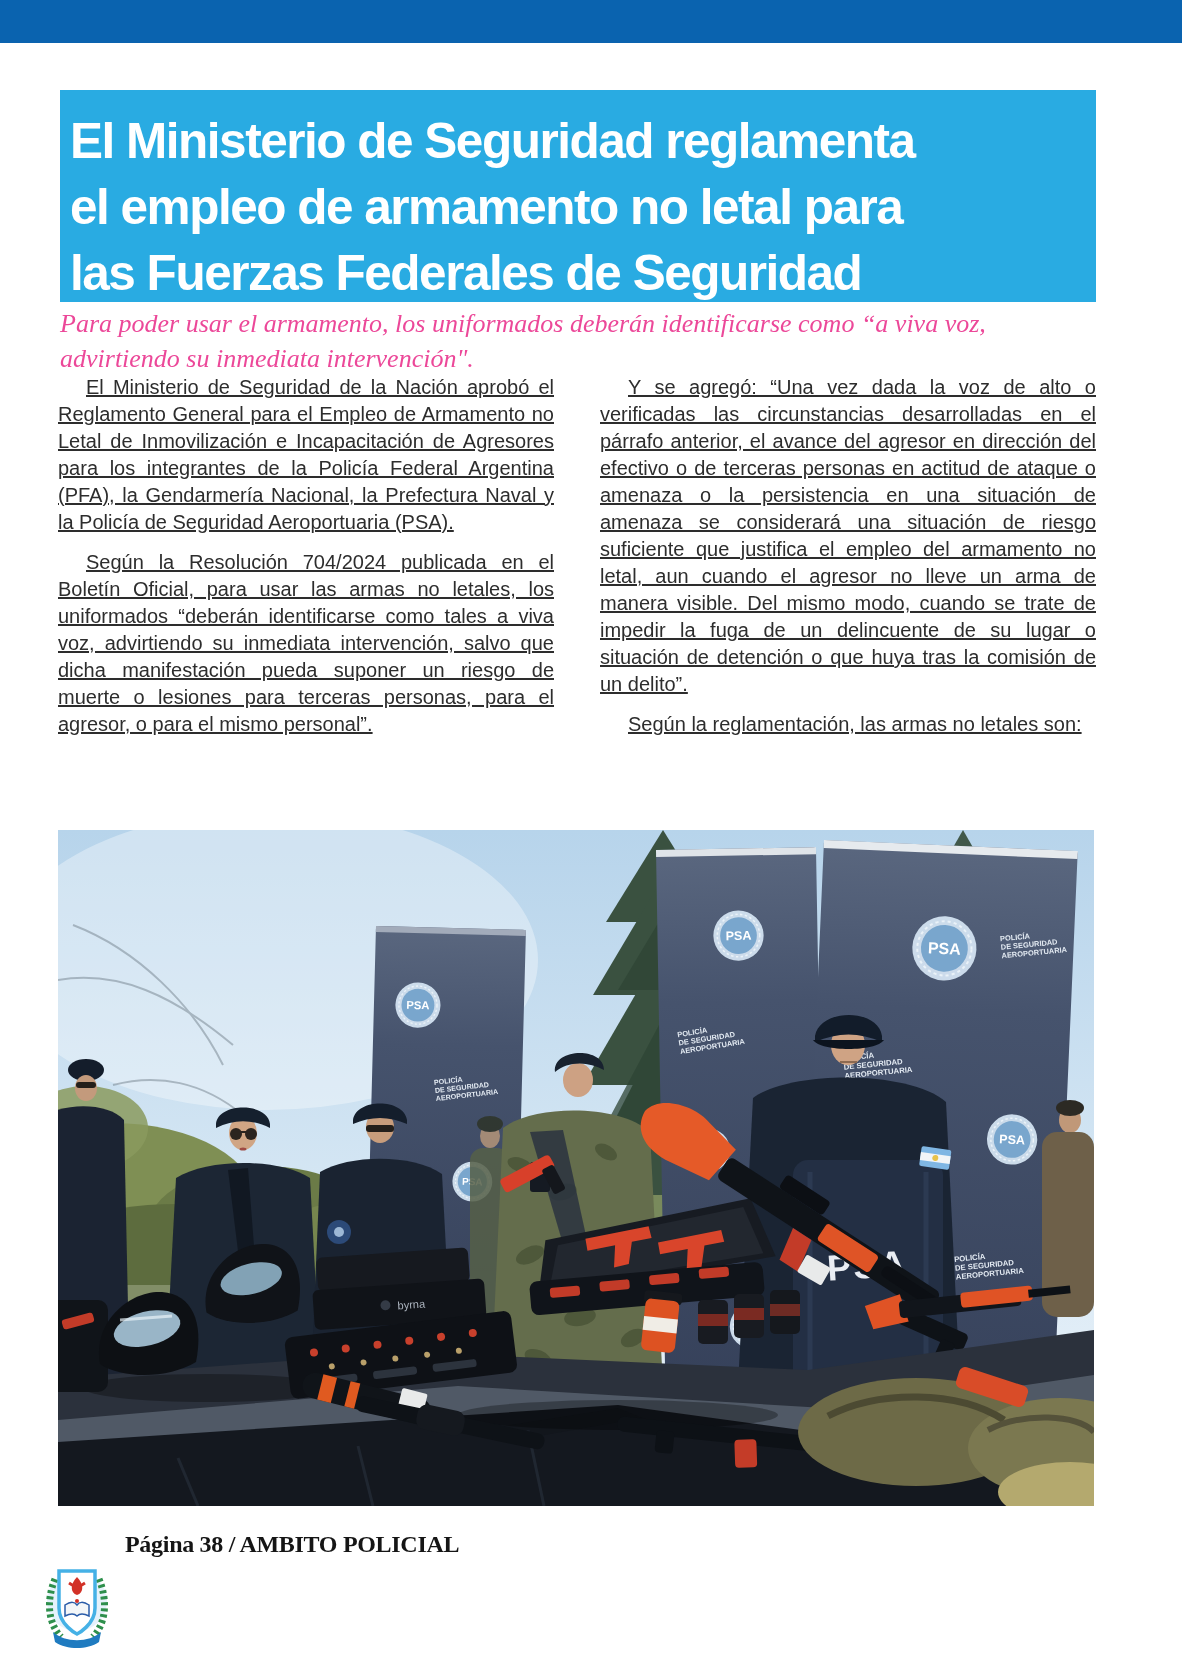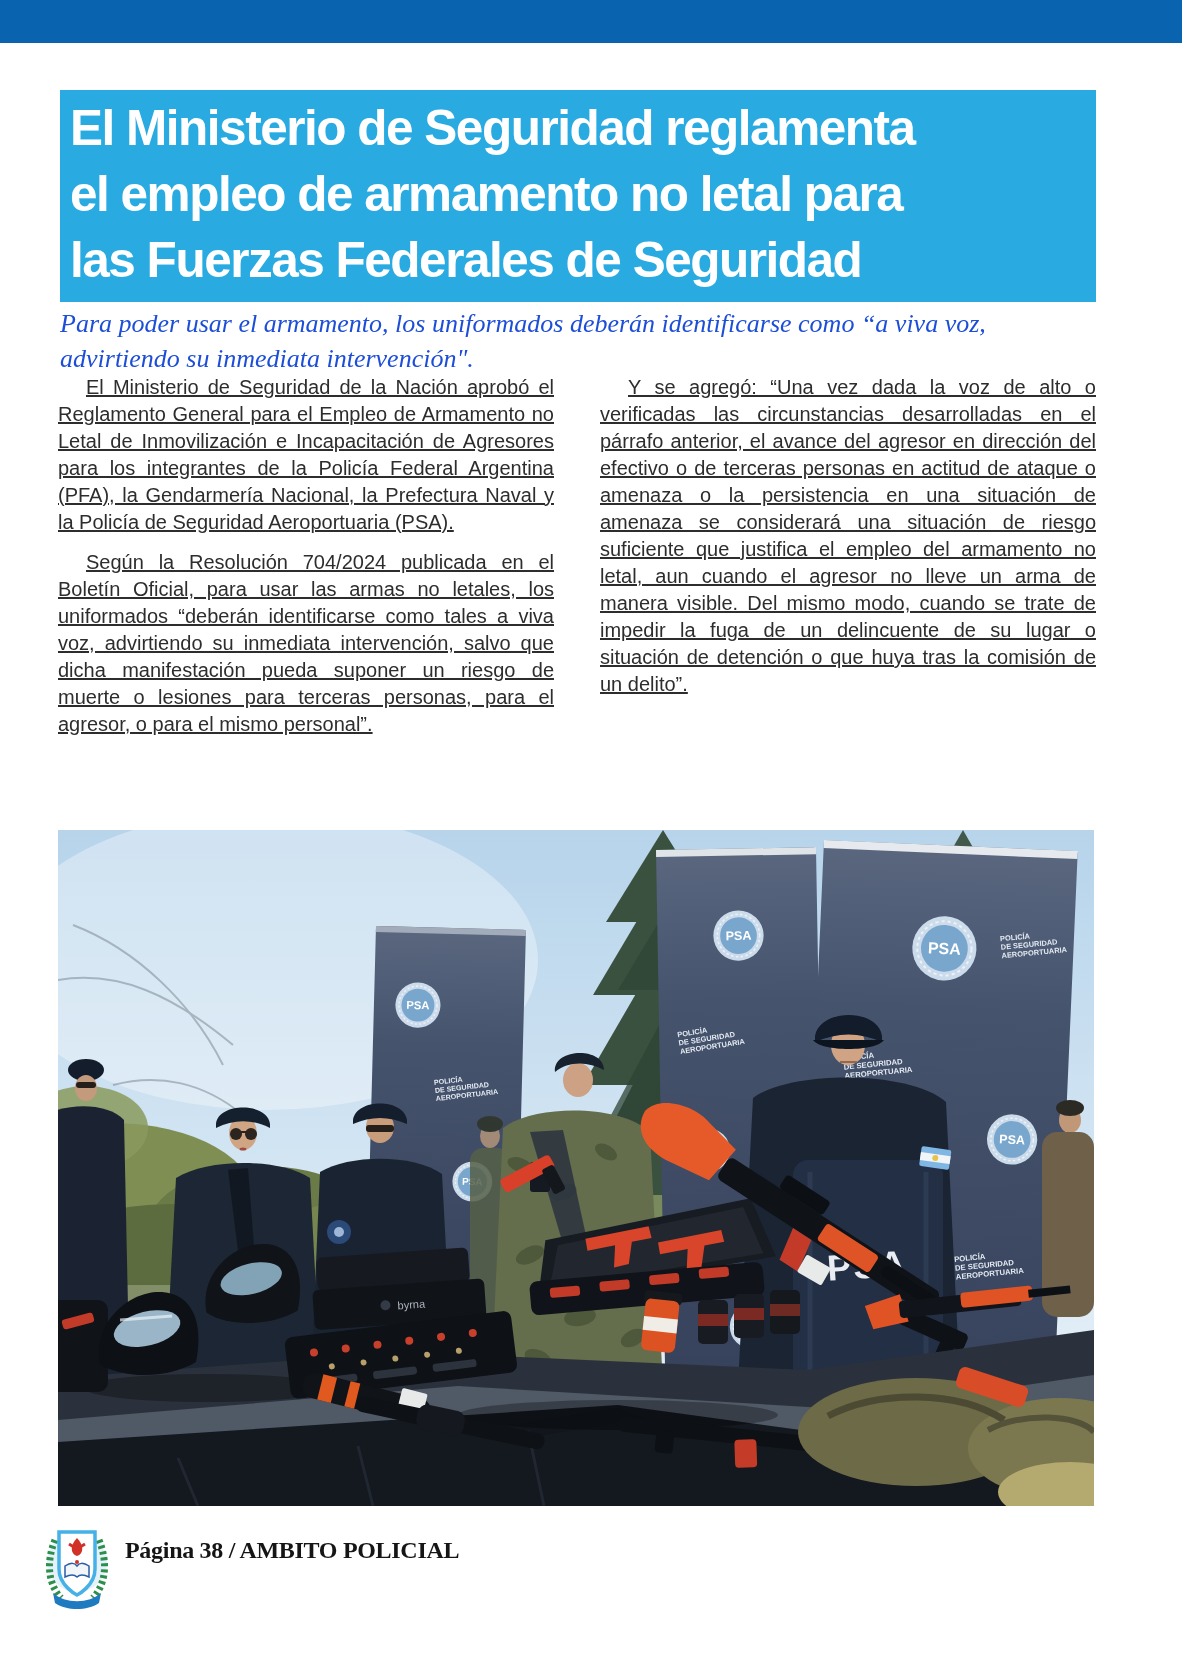--- a/index.html
+++ b/index.html
@@ -1,35 +1,35 @@
 <!DOCTYPE html>
 <html><head>
 <meta charset="utf-8">
 <style>
   html,body{margin:0;padding:0;background:#e9e9e9;}
   .page{position:relative;width:1182px;height:1654px;margin:0 auto;background:#ffffff;
         font-family:"Liberation Sans",sans-serif;overflow:hidden;}
   .top-bar{position:absolute;left:0;top:0;width:1182px;height:43px;background:#0a63af;}
   .headline-block{position:absolute;left:60px;top:90px;width:1036px;height:212px;background:#29abe2;
-        box-sizing:border-box;padding:5px 0 0 10px;}
+        box-sizing:border-box;padding:18px 0 0 10px;}
   .headline-line{color:#ffffff;font-weight:bold;font-size:50px;line-height:66px;letter-spacing:-1.5px;
         white-space:nowrap;transform:scaleX(0.99);transform-origin:left center;}
   .subheadline{position:absolute;left:60px;top:306px;font-family:"Liberation Serif",serif;
-        font-style:italic;color:#1d4ed8;font-size:26px;line-height:35px;}
+        font-style:italic;color:#ec4899;font-size:26px;line-height:35px;}
   .subheadline .line{white-space:nowrap;}
   .article{position:absolute;left:58px;top:374px;width:1038px;height:452px;}
   .col{position:absolute;top:0;width:496px;font-size:20px;line-height:27px;color:#2d2d2d;
         text-align:justify;text-decoration:underline;}
   .col-left{left:0;}
   .col-right{left:542px;}
   .col p{margin:0 0 13px 0;text-indent:28px;}
   .col p.cont{text-indent:0;}
   .photo-wrap{position:absolute;left:58px;top:830px;width:1036px;height:676px;}
   .photo-wrap svg{display:block;}
-  .footer{position:absolute;left:45px;top:1514px;height:95px;display:flex;align-items:center;}
+  .footer{position:absolute;left:45px;top:1553px;height:95px;display:flex;align-items:flex-start;}
   .footer-logo{width:64px;height:95px;flex:0 0 auto;}
   .footer-text{margin:-22px 0 0 16px;font-family:"Liberation Serif",serif;font-weight:bold;
         font-size:24px;color:#151515;letter-spacing:-0.3px;white-space:nowrap;}
   text{font-family:"Liberation Sans",sans-serif;}
 </style>
 </head>
 <body>
 
 <div class="page">
 
@@ -46,20 +46,21 @@
     <div class="line">advirtiendo su inmediata intervención".</div>
   </div>
 
   <div class="article">
     <div class="col col-left">
       <p>El Ministerio de Seguridad de la Nación aprobó el Reglamento General para el Empleo de Armamento no Letal de Inmovilización e Incapacitación de Agresores para los integrantes de la Policía Federal Argentina (PFA), la Gendarmería Nacional, la Prefectura Naval y la Policía de Seguridad Aeroportuaria (PSA).</p>
       <p>Según la Resolución 704/2024 publicada en el Boletín Oficial, para usar las armas no letales, los uniformados “deberán identificarse como tales a viva voz, advirtiendo su inmediata intervención, salvo que dicha manifestación pueda suponer un riesgo de muerte o lesiones para terceras personas, para el agresor, o para el mismo personal”.</p>
     </div>
     <div class="col col-right">
       <p>Y se agregó: “Una vez dada la voz de alto o verificadas las circunstancias desarrolladas en el párrafo anterior, el avance del agresor en dirección del efectivo o de terceras personas en actitud de ataque o amenaza o la persistencia en una situación de amenaza se considerará una situación de riesgo suficiente que justifica el empleo del armamento no letal, aun cuando el agresor no lleve un arma de manera visible. Del mismo modo, cuando se trate de impedir la fuga de un delincuente de su lugar o situación de detención o que huya tras la comisión de un delito”.</p>
+      <p>Según la reglamentación, las armas no letales son:</p>
     </div>
   </div>
 
   <div class="photo-wrap">
   <svg width="1036" height="676" viewBox="0 0 1036 676" role="img">
     <defs>
       <linearGradient id="sky" x1="0" y1="0" x2="0" y2="1">
         <stop offset="0" stop-color="#b7d4eb"></stop>
             <stop offset="0.55" stop-color="#d6e7f4"></stop>
             <stop offset="1" stop-color="#eef5fa"></stop>

